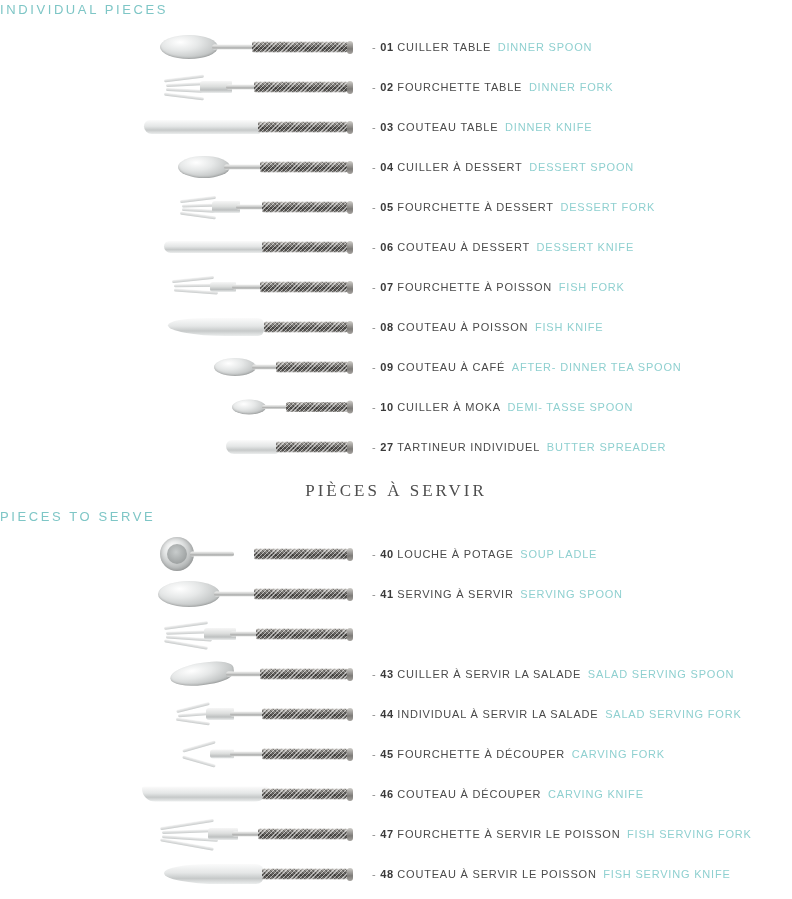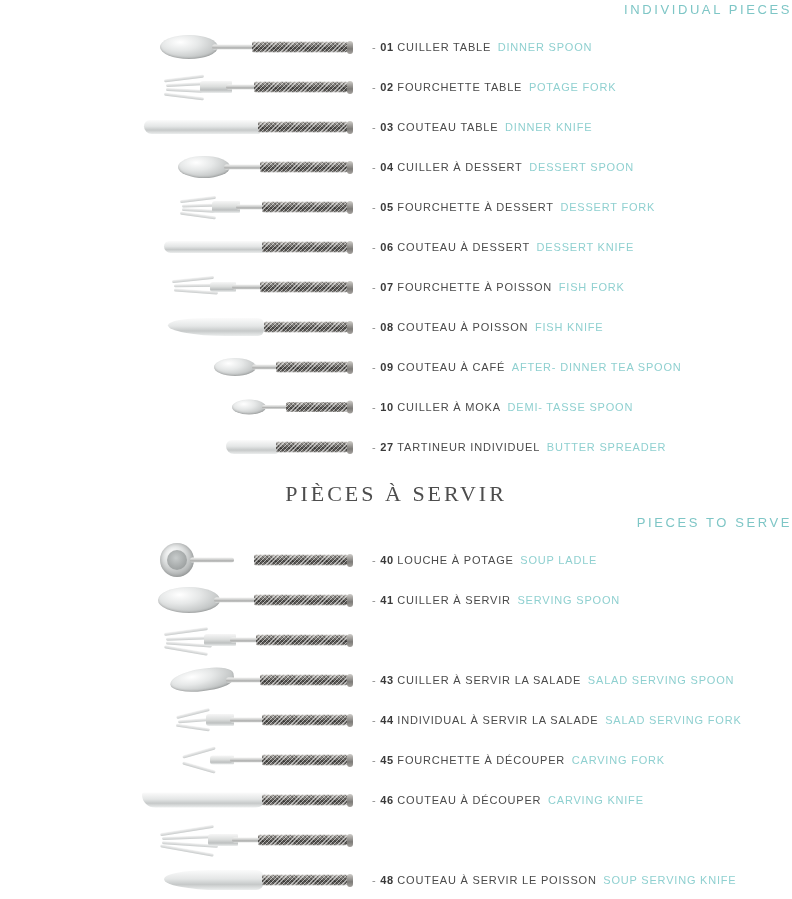--- a/index.html
+++ b/index.html
@@ -16,30 +16,30 @@
     position: relative;
   }
   .page {
     width: 792px;
     height: 899px;
     position: relative;
   }
 
   .section-heading-fr {
     text-align: center;
-    font-size: 22px;
+    font-size: 17px;
     letter-spacing: 3px;
     color: #4d4d4d;
     font-family: "Liberation Serif", serif;
     font-weight: 400;
     margin: 0;
     padding: 0;
   }
   .section-heading-en {
-    text-align: right;
+    text-align: left;
     font-size: 13px;
     letter-spacing: 2.6px;
     color: #7ec6c6;
     margin: 0;
     padding: 0;
     font-weight: 400;
   }
 
   .section-1 { padding-top: 2px; }
   .section-2 { padding-top: 14px; }
@@ -210,21 +210,21 @@
             <div class="tine" style="left:2px; top:15px; width:42px; transform:rotate(3deg);"></div>
             <div class="tine" style="left:0; top:21px; width:40px; transform:rotate(7deg);"></div>
             <div class="forkbase" style="left:36px; width:32px;"></div>
             <div class="neck" style="left:62px; width:36px;"></div>
             <div class="handle" style="width:96px;"></div>
           </div>
         </div>
         <div class="label">
           <span class="dash">-</span><span class="num">02</span>
           <span class="fr">FOURCHETTE TABLE</span>
-          <span class="en">POTAGE FORK</span>
+          <span class="en">DINNER FORK</span>
         </div>
       </div>
 
       <div class="row row-tall">
         <div class="art">
           <div class="piece" style="width:206px;">
             <div class="blade" style="left:0; width:116px; height:14px; border-radius:8px 2px 2px 10px;"></div>
             <div class="handle" style="width:92px;"></div>
           </div>
         </div>
@@ -386,21 +386,21 @@
       <div class="row row-tall">
         <div class="art">
           <div class="piece" style="width:192px;">
             <div class="bowl" style="left:0; width:62px; height:26px;"></div>
             <div class="neck" style="left:56px; width:44px;"></div>
             <div class="handle" style="width:96px;"></div>
           </div>
         </div>
         <div class="label">
           <span class="dash">-</span><span class="num">41</span>
-          <span class="fr">CUILLER À SERVIR</span>
+          <span class="fr">SERVING À SERVIR</span>
           <span class="en">SERVING SPOON</span>
         </div>
       </div>
 
       <div class="row row-tall">
         <div class="art">
           <div class="piece" style="width:186px;">
             <div class="tine" style="left:0; top:3px; width:44px; transform:rotate(-8deg);"></div>
             <div class="tine" style="left:2px; top:10px; width:46px; transform:rotate(-2deg);"></div>
             <div class="tine" style="left:2px; top:16px; width:46px; transform:rotate(4deg);"></div>
@@ -481,32 +481,37 @@
           <div class="piece" style="width:190px;">
             <div class="tine" style="left:0; top:2px; width:54px; transform:rotate(-9deg);"></div>
             <div class="tine" style="left:2px; top:9px; width:56px; transform:rotate(-2deg);"></div>
             <div class="tine" style="left:2px; top:16px; width:56px; transform:rotate(4deg);"></div>
             <div class="tine" style="left:0; top:22px; width:54px; transform:rotate(10deg);"></div>
             <div class="forkbase" style="left:48px; width:30px;"></div>
             <div class="neck" style="left:72px; width:28px;"></div>
             <div class="handle" style="width:92px;"></div>
           </div>
         </div>
+        <div class="label">
+          <span class="dash">-</span><span class="num">47</span>
+          <span class="fr">FOURCHETTE À SERVIR LE POISSON</span>
+          <span class="en">FISH SERVING FORK</span>
+        </div>
       </div>
 
       <div class="row row-tall">
         <div class="art">
           <div class="piece" style="width:186px;">
             <div class="blade" style="left:0; width:100px; height:20px; border-radius:45% 8px 8px 55%;"></div>
             <div class="handle" style="width:88px;"></div>
           </div>
         </div>
         <div class="label">
           <span class="dash">-</span><span class="num">48</span>
           <span class="fr">COUTEAU À SERVIR LE POISSON</span>
-          <span class="en">SOUP SERVING KNIFE</span>
+          <span class="en">FISH SERVING KNIFE</span>
         </div>
       </div>
 
     </div>
   </div>
 
 </div>
 
 </body></html>

